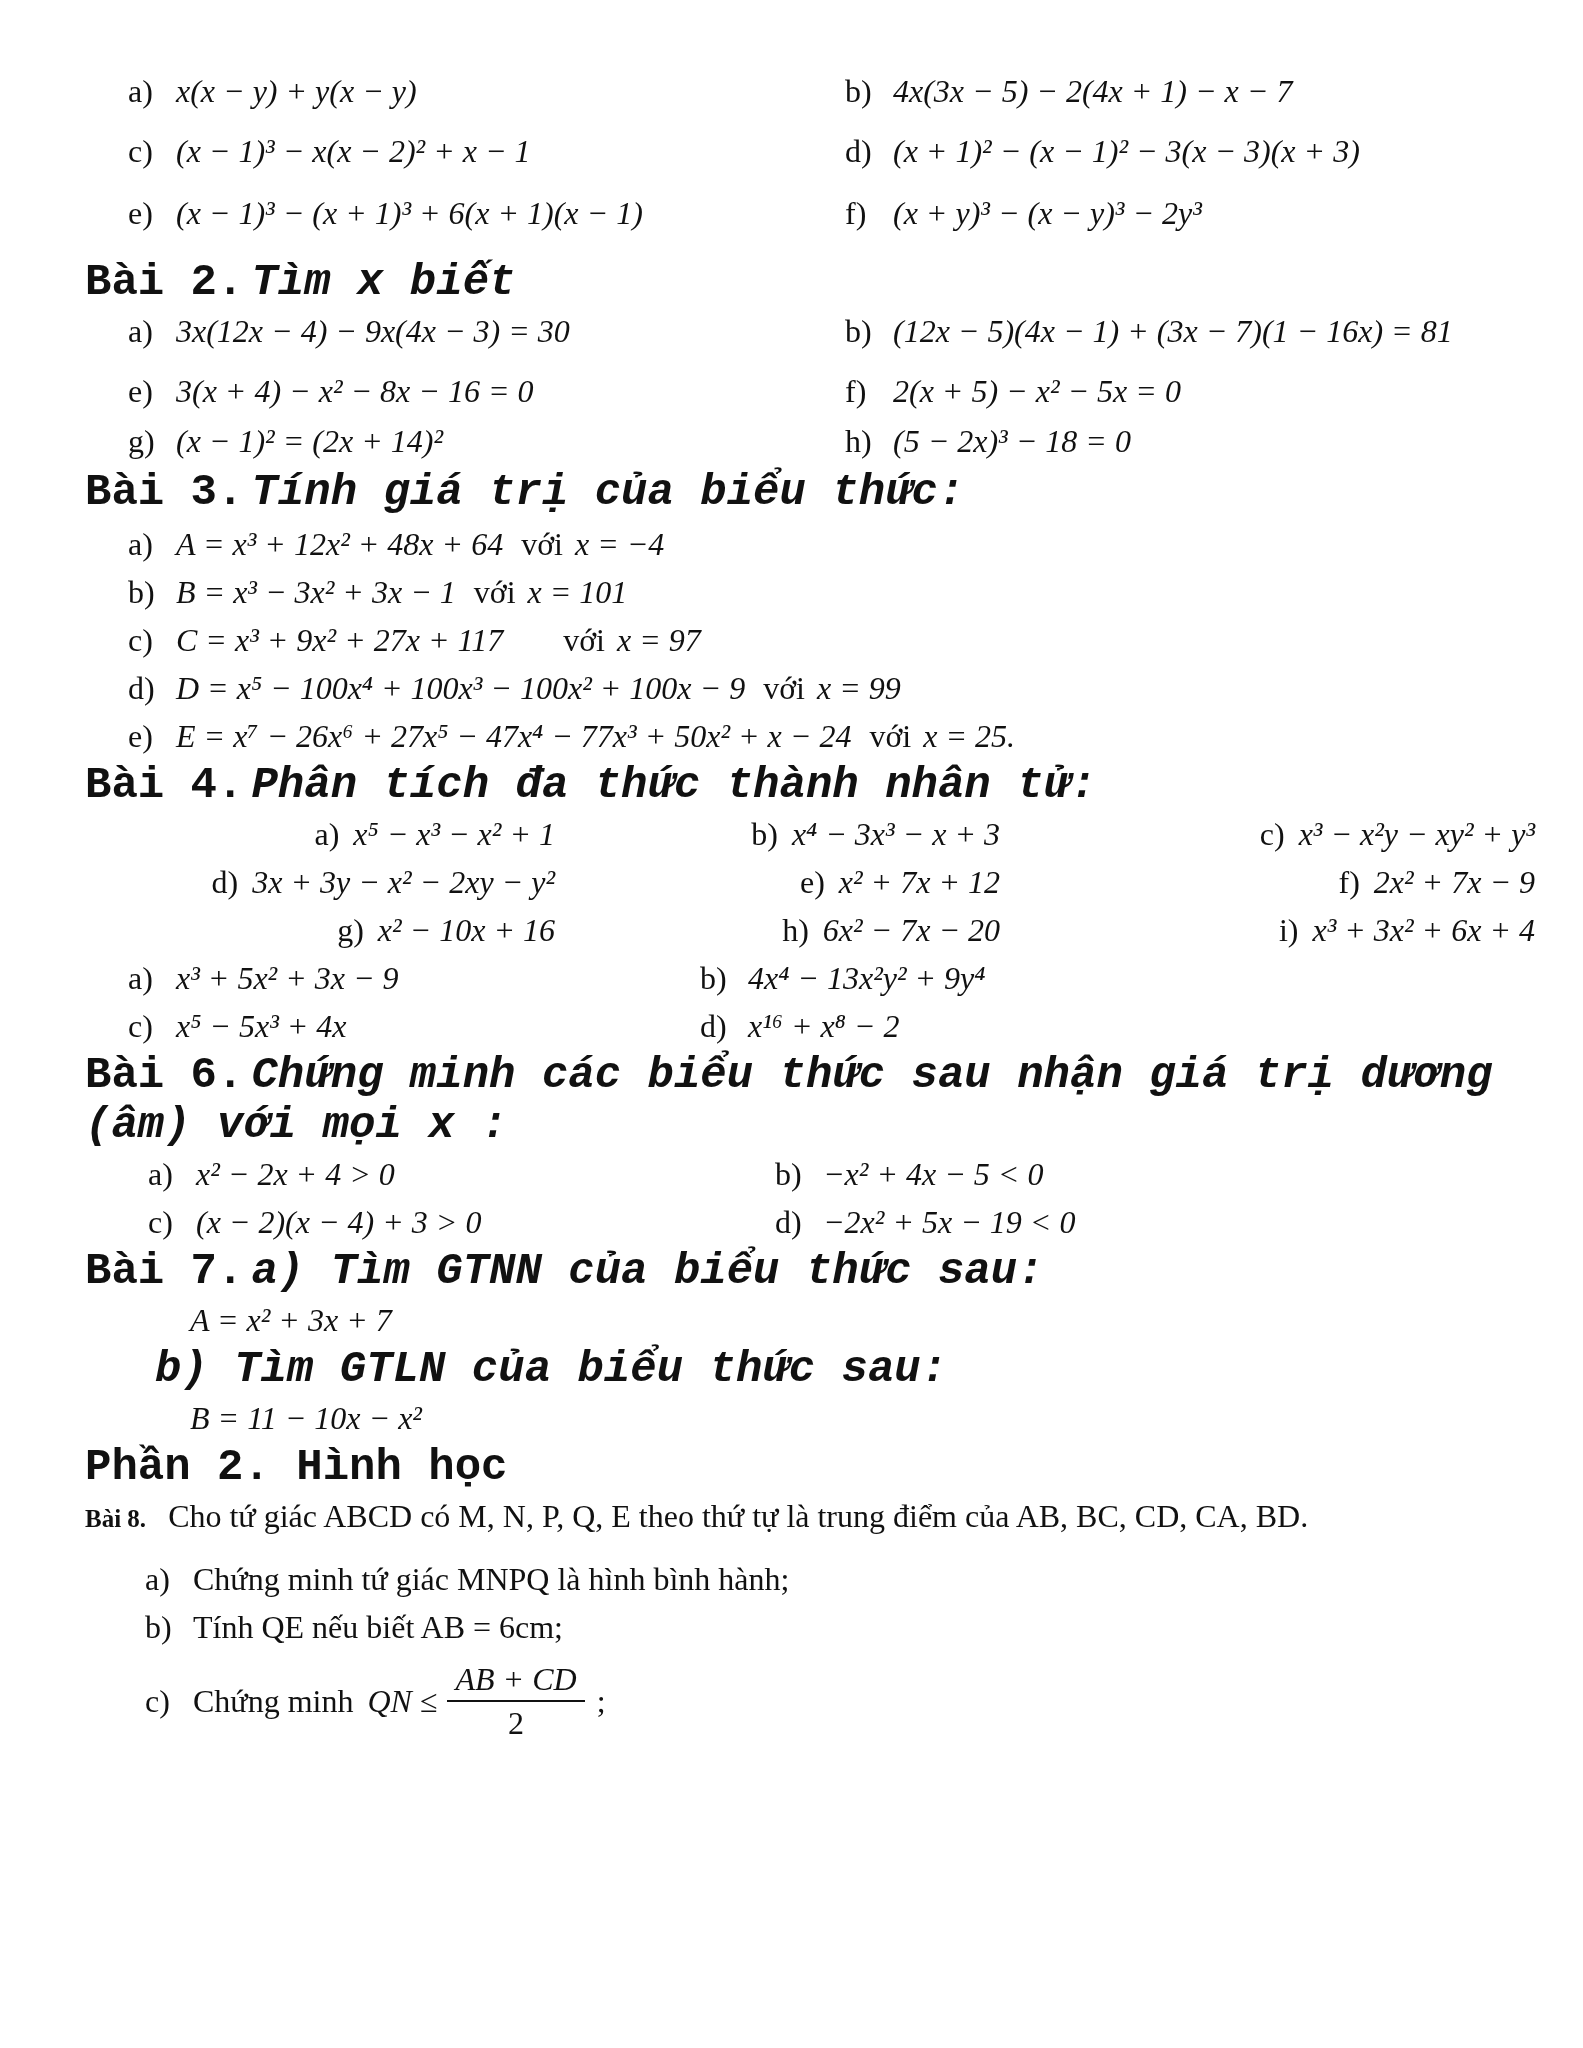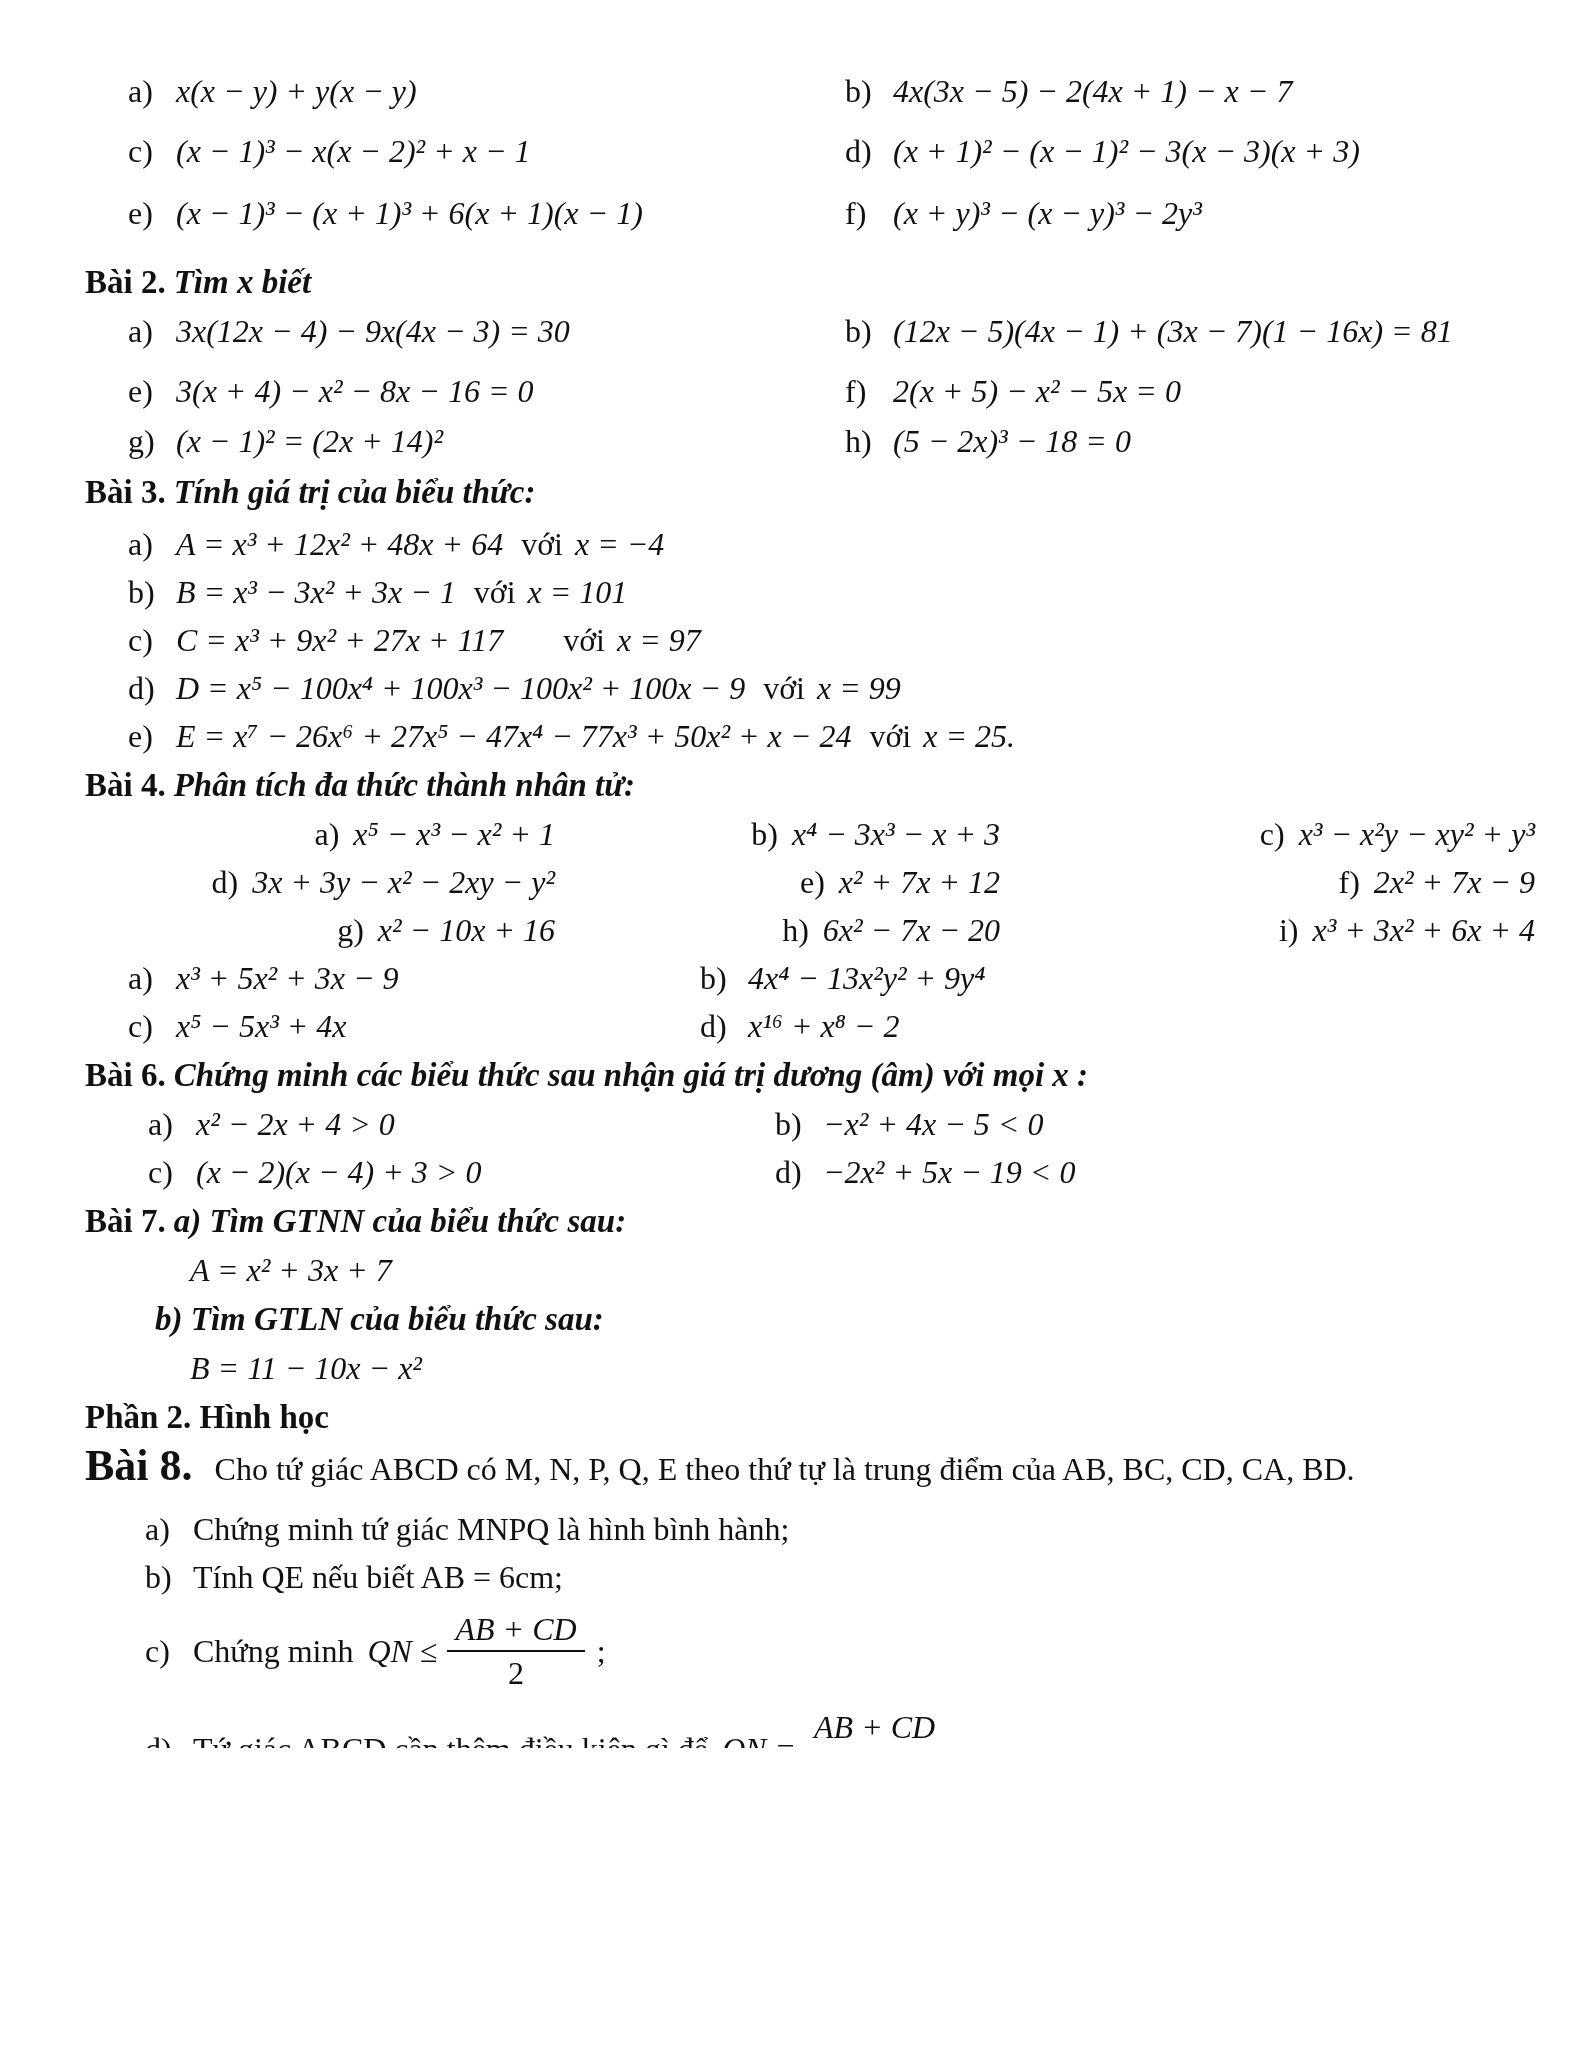--- a/index.html
+++ b/index.html
@@ -2,21 +2,21 @@
 <html><head>
 <meta charset="utf-8">
 <style>
   html,body{margin:0;padding:0;background:#ffffff;}
   .page{
     position:relative;width:1583px;height:1748px;background:#ffffff;
     font-family:"Liberation Serif","DejaVu Serif",serif;color:#111;overflow:hidden;
   }
   .content{position:absolute;left:85px;top:67px;right:48px;}
   .row{line-height:48px;font-size:32px;}
-  .heading{line-height:50px;font-size:33px;}
+  .heading{line-height:50px;font-size:44px;font-family:Liberation Mono, monospace;}
   .hb{font-weight:700;}
   .hi{font-weight:700;font-style:italic;margin-left:8px;}
   .grid2{display:grid;grid-template-columns:717px 1fr;}
   .grid3{display:grid;grid-template-columns:427px 445px 1fr;text-align:right;}
   .grid5{display:grid;grid-template-columns:572px 1fr;}
   .grid6{display:grid;grid-template-columns:627px 1fr;}
   .ind{padding-left:43px;}
   .ind6{padding-left:63px;}
   .ind8{padding-left:60px;}
   .ind7a{padding-left:105px;}
@@ -133,21 +133,21 @@
     <div class="heading ind7b">
       <span class="hi" style="margin-left:0">b) Tìm GTLN của biểu thức sau:</span>
     </div>
     <div class="row ind7a math">B = 11 − 10x − x²</div>
 
     <div class="heading">
       <span class="hb">Phần 2. Hình học</span>
     </div>
 
     <div class="row">
-      <span class="hb" style="font-size:44px">Bài 8.</span>
+      <span class="hb" style="font-size:25px">Bài 8.</span>
       <span style="margin-left:14px">Cho tứ giác ABCD có M, N, P, Q, E theo thứ tự là trung điểm của AB, BC, CD, CA, BD.</span>
     </div>
     <div class="row ind8" style="margin-top:12px">
       <span class="lbl">a)</span><span>Chứng minh tứ giác MNPQ là hình bình hành;</span>
     </div>
     <div class="row ind8">
       <span class="lbl">b)</span><span>Tính QE nếu biết AB = 6cm;</span>
     </div>
     <div class="fracrow ind8">
       <span class="lbl">c)</span>

